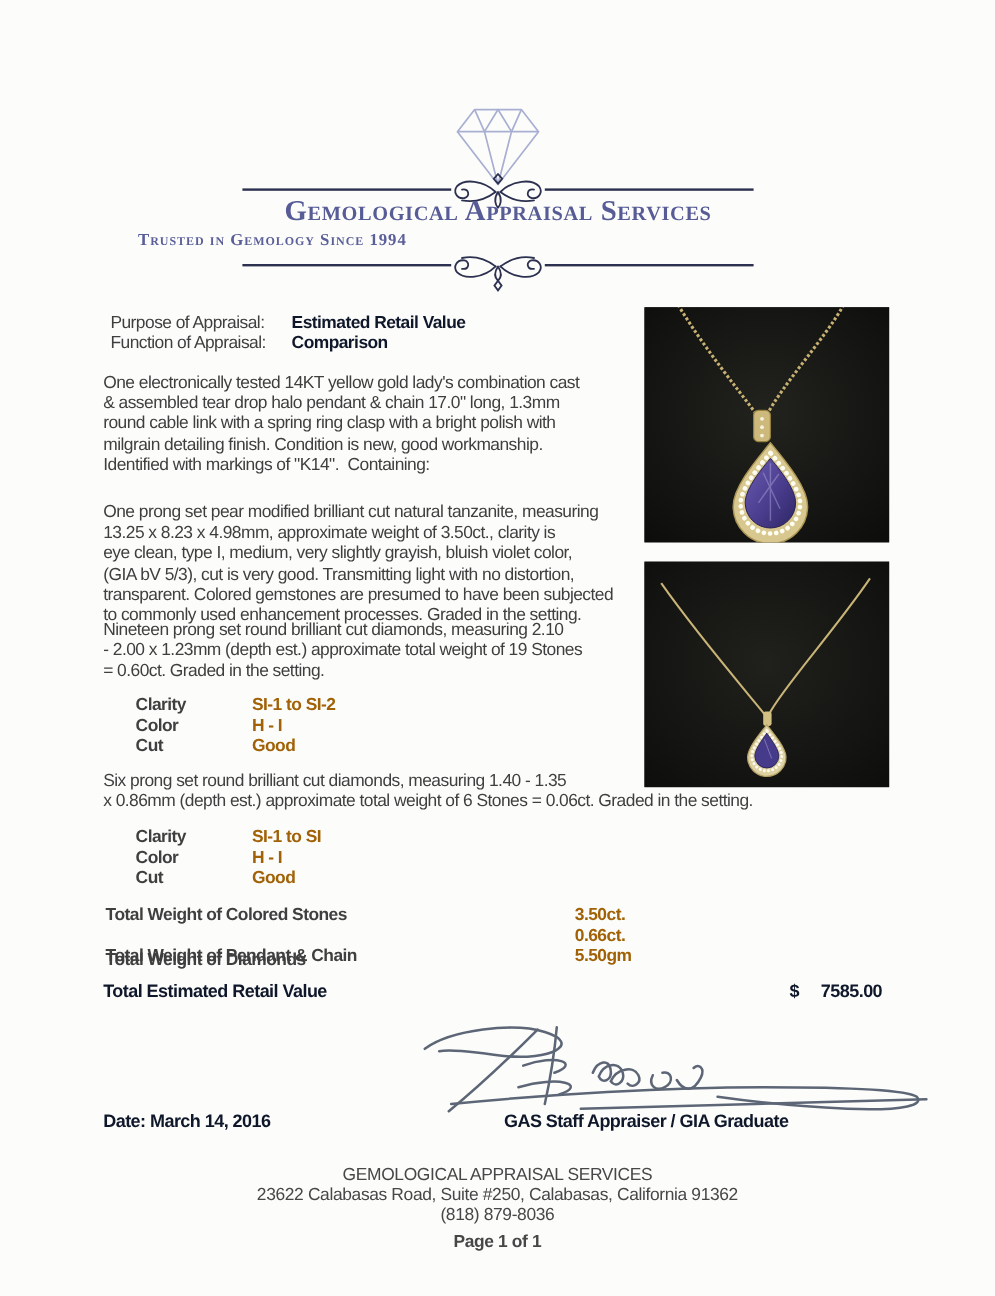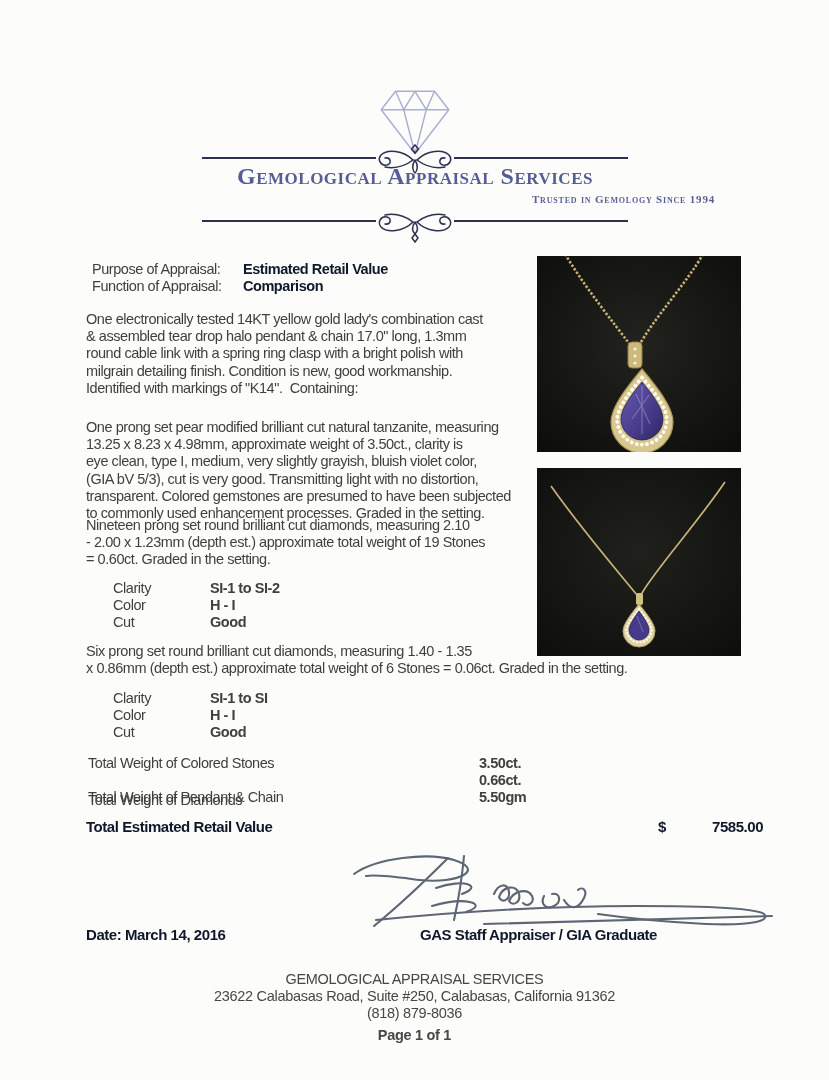--- a/index.html
+++ b/index.html
@@ -8,34 +8,34 @@
     background:#fcfcfa;
     font-family:"Liberation Sans", sans-serif;
     color:#3f3f3f;
   }
   .abs{position:absolute;}
   .body-text{
     font-size:14.5px;line-height:17.2px;letter-spacing:-0.45px;
     color:#3f3f3f;white-space:pre;
   }
   .bold{font-weight:bold;color:#0f172a;}
-  .label-col{font-size:14.5px;letter-spacing:-0.45px;}
-  .value-col{font-size:14.5px;letter-spacing:-0.45px;font-weight:bold;color:#404040;}
+  .label-col{font-size:14.5px;letter-spacing:-0.45px;font-weight:bold;}
+  .value-col{font-size:14.5px;letter-spacing:-0.45px;font-weight:bold;color:#a16207;}
   .brand-title{
     width:600px;text-align:center;
     font-family:"Liberation Serif", serif;
     font-variant:small-caps;
     font-size:24px;letter-spacing:0.5px;
     color:#575c97;font-weight:600;
   }
   .brand-tagline{
-    width:600px;text-align:right;
+    width:600px;text-align:left;
     font-family:"Liberation Serif", serif;
     font-variant:small-caps;
-    font-size:11px;letter-spacing:0.8px;
+    font-size:14px;letter-spacing:0.8px;
     color:#5a5f99;font-weight:600;
   }
   .hdr-rule{height:2px;background:#2d3150;}
   .photo-frame{background:#141412;}
   .footer-line{left:0;width:829px;text-align:center;font-size:14.5px;letter-spacing:-0.3px;color:#474747;}
 </style>
 </head>
 <body>
 
 <div class="abs" style="left:372px;top:84px;width:86px;height:76px;">
@@ -124,21 +124,21 @@
 
 <div class="abs label-col" style="left:88px;top:755px;">Total Weight of Colored Stones</div>
 <div class="abs value-col" style="left:479px;top:755px;">3.50ct.</div>
 <div class="abs label-col" style="left:88px;top:792px;">Total Weight of Diamonds</div>
 <div class="abs value-col" style="left:479px;top:772px;">0.66ct.</div>
 <div class="abs label-col" style="left:88px;top:789px;">Total Weight of Pendant &amp; Chain</div>
 <div class="abs value-col" style="left:479px;top:789px;">5.50gm</div>
 
 <div class="abs body-text bold" style="left:86px;top:818px;font-size:15px;">Total Estimated Retail Value</div>
 <div class="abs body-text bold" style="left:658px;top:818px;font-size:15px;">$</div>
-<div class="abs body-text bold" style="left:684px;top:818px;font-size:15px;margin-left:28px;">7585.00</div>
+<div class="abs body-text bold" style="left:684px;top:818px;font-size:15px;">7585.00</div>
 
 <div class="abs photo-frame" style="left:537px;top:256px;width:204px;height:196px;">
   <svg width="204" height="196" viewBox="0 0 204 196">
     <defs>
       <radialGradient id="bg1" cx="50%" cy="45%" r="75%">
         <stop offset="0%" stop-color="#22221e"></stop>
         <stop offset="65%" stop-color="#141412"></stop>
         <stop offset="100%" stop-color="#0c0c0b"></stop>
       </radialGradient>
       <linearGradient id="tanz1" x1="0" y1="0" x2="1" y2="1">

